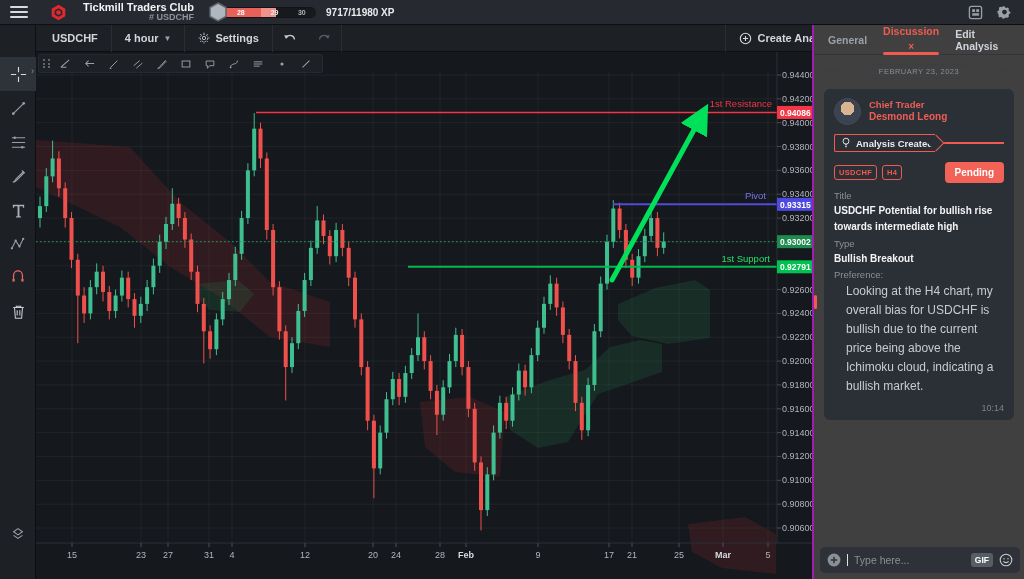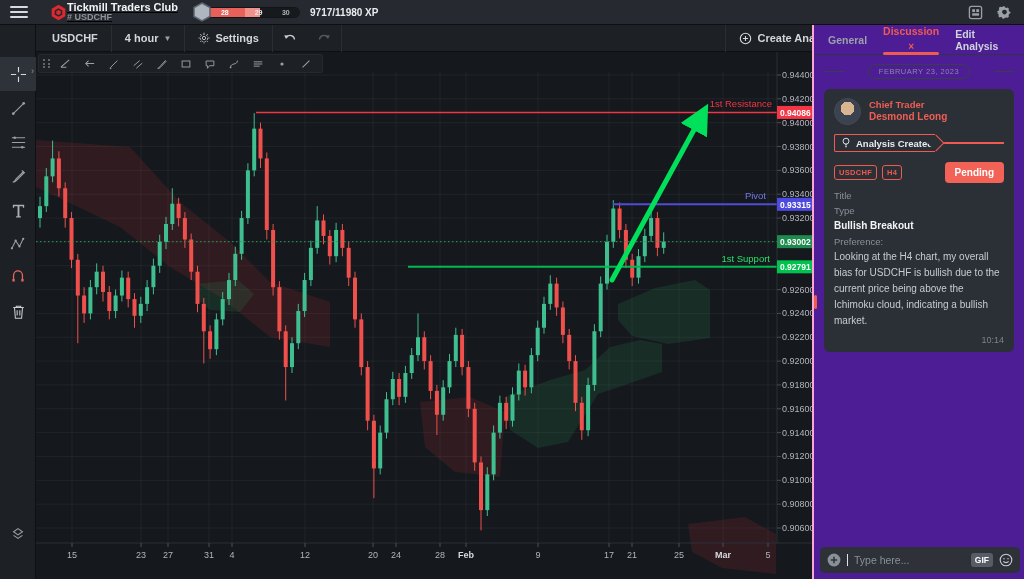--- a/index.html
+++ b/index.html
@@ -4,23 +4,23 @@
 <style>
 * { box-sizing: border-box; margin: 0; padding: 0; }
 body { background:#101216; font-family:"Liberation Sans", sans-serif; -webkit-font-smoothing:antialiased; }
 #app { position:relative; width:1024px; height:579px; background:#15181d; overflow:hidden; }
 
 
 #hdr { position:absolute; left:0; top:0; width:1024px; height:25px; background:#26292f; border-bottom:1px solid #0d0f12; display:flex; align-items:center; z-index:30; }
 .burger { width:18px; height:12px; margin-left:10px; display:flex; flex-direction:column; justify-content:space-between; cursor:pointer; }
 .burger span { height:2px; background:#d7dbe0; border-radius:1px; }
 .logo { margin-left:22px; }
-.hdr-titles { margin-left:0; line-height:1.1;text-decoration:underline; }
+.hdr-titles { margin-left:16px; line-height:1.1; }
 .hdr-title { font-size:11px; font-weight:bold; color:#f2f4f6; }
-.hdr-sub { font-size:9px; color:#8d939c; font-weight:bold; }
+.hdr-sub { font-size:9px; color:#8d939c; font-weight:bold;text-align:right; }
 .lvl-wrap { display:flex; align-items:center; margin-left:14px; position:relative; }
 .lvl-bar { display:flex; width:96px; height:11px; border-radius:6px; overflow:hidden; margin-left:-8px; border:1px solid #121419; }
 .lvl-seg { display:flex; align-items:center; justify-content:center; font-size:7px; font-weight:bold; color:#fff; }
 .seg-a { width:42%; background:#e8605a; }
 .seg-b { width:30%; background:linear-gradient(90deg,#f0918c 0 55%, #17191d 55%); color:#e9ecef; }
 .seg-c { width:28%; background:#17191d; color:#aeb4bc; }
 .xp-text { margin-left:10px; font-size:10px; font-weight:bold; color:#e9ecef; }
 .hdr-right { margin-left:auto; display:flex; align-items:center; gap:14px; margin-right:12px; }
 
 
@@ -39,21 +39,21 @@
 .s-bottom { position:absolute; bottom:28px; left:0; width:36px; display:flex; justify-content:center; }
 
 
 #chart { position:absolute; left:36px; top:52px; width:776px; height:527px; background:#15181d; }
 #dtools { position:absolute; left:2px; top:2px; height:19px; display:flex; align-items:center; gap:0; background:#1d2025; border:1px solid #26292f; border-radius:2px; padding:0 4px; z-index:5; }
 .dt { width:24px; height:17px; display:flex; align-items:center; justify-content:center; cursor:pointer; }
 .grip { display:grid; grid-template-columns:3px 3px; gap:1.5px; margin-right:3px; cursor:grab; }
 .grip i { width:2px; height:2px; background:#777e87; border-radius:50%; }
 
 
-#panel { position:absolute; left:812px; top:25px; width:212px; height:554px; background:#4c1d95; border-left:2px solid #f9a8d4; z-index:25; }
+#panel { position:absolute; left:812px; top:25px; width:212px; height:554px; background:#404040; border-left:2px solid #a21caf; z-index:25; }
 .p-tabs { display:flex; align-items:center; gap:16px; padding:0 14px; height:30px; border-bottom:1px solid #31353d; }
 .p-tab { font-size:10.5px; font-weight:bold; color:#9aa1ab; cursor:pointer; height:30px; display:flex; align-items:center; gap:4px; position:relative; }
 .p-tab.active { color:#f05a50;flex-direction:column; }
 .p-tab.active::after { content:""; position:absolute; left:0; right:0; bottom:0; height:2.5px; background:#f05a50; border-radius:2px; }
 .p-tab.light { color:#cfd3da; }
 .tab-x { color:#f05a50; font-size:10px; cursor:pointer; }
 .date-row { display:flex; align-items:center; gap:24px; padding:9px 10px 4px 10px; }
 .date-row .hl { flex:1; height:1px; background:#3a3f47; }
 .date-pill { border:1px solid #3a3f47; border-radius:9px; padding:2px 10px; font-size:7.5px; letter-spacing:.5px; color:#878d96; white-space:nowrap; }
 .card { margin:6px 10px; background:#2b2f36; border-radius:6px; padding:9px 10px 7px 10px; position:relative; }
@@ -64,21 +64,21 @@
 .uname { font-size:10px; font-weight:bold; color:#ef5e55; }
 .ribbon-row { display:flex; align-items:center; margin-top:9px; }
 .ribbon { position:relative; border:1.5px solid #f05a50; border-right:none; border-radius:2px 0 0 2px; padding:2px 2px 2px 6px; display:flex; align-items:center; gap:5px; font-size:9.5px; font-weight:bold; color:#e9ecef; background:#2b2f36; }
 .ribbon::after { content:""; position:absolute; right:-6.5px; top:50%; width:11px; height:11px; transform:translateY(-50%) rotate(45deg); border-top:1.5px solid #f05a50; border-right:1.5px solid #f05a50; background:#2b2f36; }
 .ribbon-line { flex:1; height:2px; background:#f05a50; margin-left:8px; }
 .badge-row { display:flex; align-items:center; gap:5px; margin-top:10px; }
 .pill { border:1px solid #f05a50; color:#f05a50; font-size:7.5px; font-weight:bold; border-radius:3px; padding:2px 4px; letter-spacing:.3px; }
 .pending { margin-left:auto; background:#f26257; color:#fff; font-size:10px; font-weight:bold; border:none; border-radius:4px; padding:5px 10px; cursor:pointer; }
 .lbl { font-size:9.5px; color:#8a9099; margin-top:7px; }
 .bold-w { font-size:10px; font-weight:bold; color:#f2f4f6; line-height:1.55; margin-top:2px; }
-.para { font-size:10px; color:#c6ccd4; line-height:1.6; margin-top:2px; }
+.para { font-size:12px; color:#c6ccd4; line-height:1.6; margin-top:2px;margin-left:12px; }
 .red-t { color:#f05a50; }
 .tstamp { text-align:right; font-size:9px; color:#7d838c; margin-top:6px; }
 .scroll-mark { position:absolute; left:0; top:270px; width:3px; height:14px; background:#f05a50; border-radius:2px; }
 
 .input-bar { position:absolute; left:6px; bottom:6px; width:200px; height:26px; background:#2e3238; border-radius:5px; display:flex; align-items:center; padding:0 7px; gap:6px; }
 .caret { width:1px; height:12px; background:#dfe3e8; }
 .ph { flex:1; font-size:10.5px; color:#8a9099; }
 .gif-btn { background:#575d66; color:#fff; font-size:8.5px; font-weight:bold; border-radius:3px; padding:2px 4px; cursor:pointer;text-align:center; }
 
 svg text { font-family:"Liberation Sans", sans-serif; }
@@ -693,20 +693,21 @@
         <div class="ribbon-line"></div>
       </div>
 
       <div class="badge-row">
         <span class="pill">USDCHF</span>
         <span class="pill">H4</span>
         <button class="pending">Pending</button>
       </div>
 
       <div class="lbl">Title</div>
+      <div class="bold-w">USDCHF Potential for bullish rise towards intermediate high</div>
       <div class="lbl" style="margin-top:4px;">Type</div>
       <div class="bold-w">Bullish Breakout</div>
       <div class="lbl" style="margin-top:2px;">Preference:</div>
       <div class="para"><span>Looking at the H4 chart, my overall bias for USDCHF is bullish due to the current price being above the Ichimoku cloud, indicating a bullish market.</span></div>
       <div class="tstamp">10:14</div>
     </div>
 
     <div class="scroll-mark"></div>
 
     <div class="input-bar">

